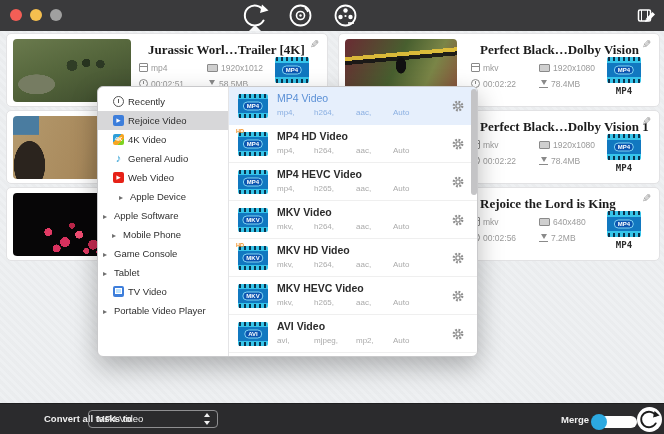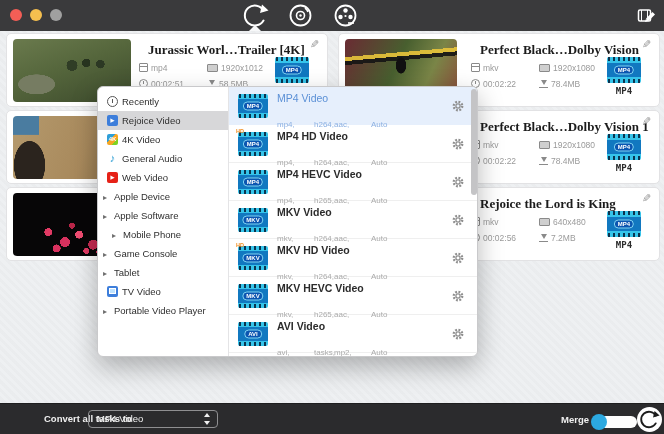--- a/index.html
+++ b/index.html
@@ -69,21 +69,21 @@
      #070607;}
   .th-spider{background:
      radial-gradient(ellipse 9px 14px at 50% 42%,#111 0 55%,transparent 60%),
      repeating-linear-gradient(175deg,transparent 0 18px,rgba(232,196,58,.9) 18px 22px,rgba(20,20,20,.9) 22px 26px,transparent 26px 40px),
      linear-gradient(115deg,#6a2b33 0%,#485f2f 45%,#7a8547 72%,#8a4b3a 100%);}
   .th-hidden{background:#9aa0a6;}
   
   .popup{position:absolute;left:97px;top:86px;width:381px;height:271px;background:#fff;border:1px solid #c9c9cb;
          border-radius:6px;box-shadow:0 10px 26px rgba(0,0,0,.28);box-sizing:border-box;overflow:hidden;}
   .sb{position:absolute;left:0;top:0;width:131px;height:100%;border-right:1px solid #e4e4e6;box-sizing:border-box;}
-  .sb-row{position:relative;height:19px;line-height:19px;font-size:9.5px;color:#2e2e2e;padding-left:9px;white-space:nowrap;}
+  .sb-row{position:relative;height:19px;line-height:19px;font-size:9.5px;color:#2e2e2e;padding-left:15px;white-space:nowrap;}
   .sb-row.first{margin-top:5px;}
   .sb-row.sel{background:#d7d7d9;}
   .si{display:inline-block;width:11px;height:11px;border-radius:2px;margin-right:4px;vertical-align:-2px;
       text-align:center;font-size:6px;line-height:11px;color:#fff;font-weight:bold;overflow:hidden;}
   .si-clock{border:1px solid #555;border-radius:50%;box-sizing:border-box;position:relative;background:#fff;}
   .si-clock::after{content:'';position:absolute;left:4px;top:2px;width:1px;height:4px;background:#555;}
   .si-video{background:#3d7edb;font-size:5px;}
   .si-4k{background:linear-gradient(135deg,#2f9fd8 0 40%,#f5a623 40% 70%,#7ed321 70%);}
   .si-audio{background:transparent;color:#2e9fd4;font-size:11px;line-height:10px;}
   .si-web{background:#e62117;font-size:5px;}
@@ -92,22 +92,22 @@
   .tri{display:inline-block;width:9px;color:#6e6e6e;font-size:8px;margin-right:2px;}
   
   .flist{position:absolute;left:131px;top:0;width:250px;height:100%;}
   .fmt-row{position:relative;height:38px;border-bottom:1px solid #efefef;box-sizing:border-box;}
   .fmt-row.sel{background:#e6effc;border-bottom-color:#e6effc;}
   .fmt-row .film{position:absolute;left:9px;top:7px;width:30px;height:24px;}
   .fmt-name{position:absolute;left:48px;top:5px;font-size:10.5px;font-weight:bold;color:#2b2b2b;}
   .fmt-row.sel .fmt-name{color:#5b90d6;font-weight:normal;}
   .fmt-sub{position:absolute;left:48px;top:21px;font-size:8px;color:#ababab;}
   .fmt-row.sel .fmt-sub{color:#8cb0e2;}
-  .fmt-sub span{display:inline-block;margin-top:12px;}
-  .fs1{width:37px}.fs2{width:20px}.fs3{width:37px}.fs4{width:30px}
+  .fmt-sub span{display:inline-block;}
+  .fs1{width:37px}.fs2{width:42px}.fs3{width:37px}.fs4{width:30px}
   .gear{position:absolute;right:14px;top:12px;}
   .pscroll{position:absolute;right:2px;top:2px;width:6px;height:106px;border-radius:3px;background:#c4c4c6;}
   
   .bottombar{position:absolute;left:0;top:403px;width:664px;height:31px;background:#2b2b2d;border-top:1px solid #1e1e1f;box-sizing:border-box;}
   .bb-label{position:absolute;left:44px;top:9px;font-size:9.5px;font-weight:bold;color:#f0f0f0;}
   .bb-select{position:absolute;left:88px;top:6px;width:130px;height:18px;border:1px solid #8f8f91;border-radius:4px;
              box-sizing:border-box;color:#f0f0f0;font-size:9.5px;line-height:16px;padding-left:8px;}
   .bb-step{position:absolute;right:5px;top:2px;width:9px;height:12px;}
   .bb-step::before{content:'';position:absolute;left:1px;top:0;border-left:3.5px solid transparent;border-right:3.5px solid transparent;border-bottom:4px solid #f0f0f0;}
   .bb-step::after{content:'';position:absolute;left:1px;bottom:0;border-left:3.5px solid transparent;border-right:3.5px solid transparent;border-top:4px solid #f0f0f0;}
@@ -219,21 +219,21 @@
     <div class="pencil">✎</div>
   </div>
 
   <div class="popup">
     <div class="sb">
       <div class="sb-row first"><span class="si si-clock"></span><span>Recently</span></div>
       <div class="sb-row sel"><span class="si si-video">▶</span><span>Rejoice Video</span></div>
       <div class="sb-row"><span class="si si-4k">4K</span><span>4K Video</span></div>
       <div class="sb-row"><span class="si si-audio">♪</span><span>General Audio</span></div>
       <div class="sb-row"><span class="si si-web">▶</span><span>Web Video</span></div>
-      <div class="sb-row" style="padding-left:5px"><span class="tri">▸</span><span>Apple Device</span></div>
+      <div class="sb-row" style="padding-left:21px"><span class="tri">▸</span><span>Apple Device</span></div>
       <div class="sb-row" style="padding-left:5px"><span class="tri">▸</span><span>Apple Software</span></div>
       <div class="sb-row" style="padding-left:14px"><span class="tri">▸</span><span>Mobile Phone</span></div>
       <div class="sb-row" style="padding-left:5px"><span class="tri">▸</span><span>Game Console</span></div>
       <div class="sb-row" style="padding-left:5px"><span class="tri">▸</span><span>Tablet</span></div>
       <div class="sb-row"><span class="si si-tv"></span><span>TV Video</span></div>
       <div class="sb-row" style="padding-left:5px"><span class="tri">▸</span><span>Portable Video Player</span></div>
     </div>
 
     <div class="flist">
       <div class="fmt-row sel">
@@ -302,21 +302,21 @@
         <svg class="gear" width="14" height="14" viewBox="0 0 20 20">
             <circle cx="10" cy="10" r="6" fill="none" stroke="#8f8f8f" stroke-width="3.4" stroke-dasharray="2.6 2.1"></circle>
             <circle cx="10" cy="10" r="3" fill="none" stroke="#8f8f8f" stroke-width="1.8"></circle>
           </svg>
       </div>
       <div class="fmt-row">
         <div class="film">
             <span class="flabel">AVI</span>
           </div>
         <div class="fmt-name">AVI Video</div>
-        <div class="fmt-sub"><span class="fs1">avi,</span><span class="fs2">tasks,</span><span class="fs3">mp2,</span><span class="fs4">Auto</span></div>
+        <div class="fmt-sub"><span class="fs1">avi,</span><span class="fs2">mjpeg,</span><span class="fs3">mp2,</span><span class="fs4">Auto</span></div>
         <svg class="gear" width="14" height="14" viewBox="0 0 20 20">
             <circle cx="10" cy="10" r="6" fill="none" stroke="#8f8f8f" stroke-width="3.4" stroke-dasharray="2.6 2.1"></circle>
             <circle cx="10" cy="10" r="3" fill="none" stroke="#8f8f8f" stroke-width="1.8"></circle>
           </svg>
       </div>
       <div class="pscroll"></div>
     </div>
   </div>
 
   <div class="bottombar">

